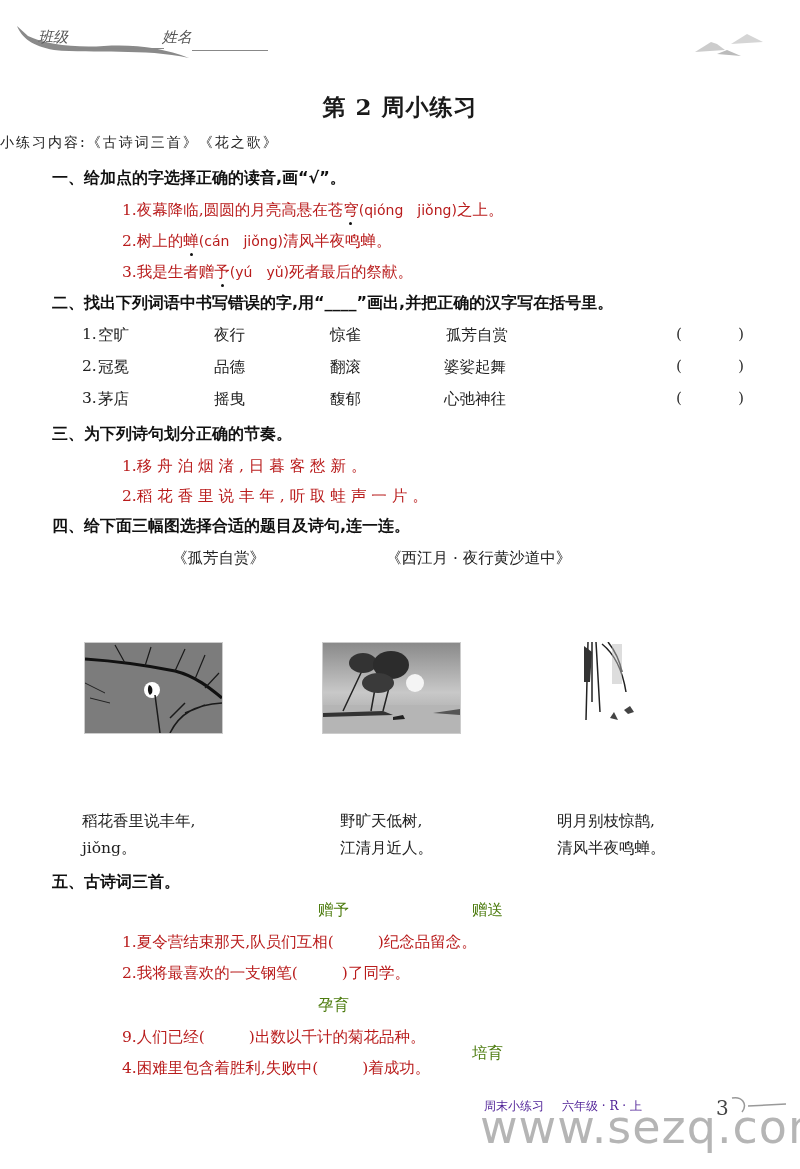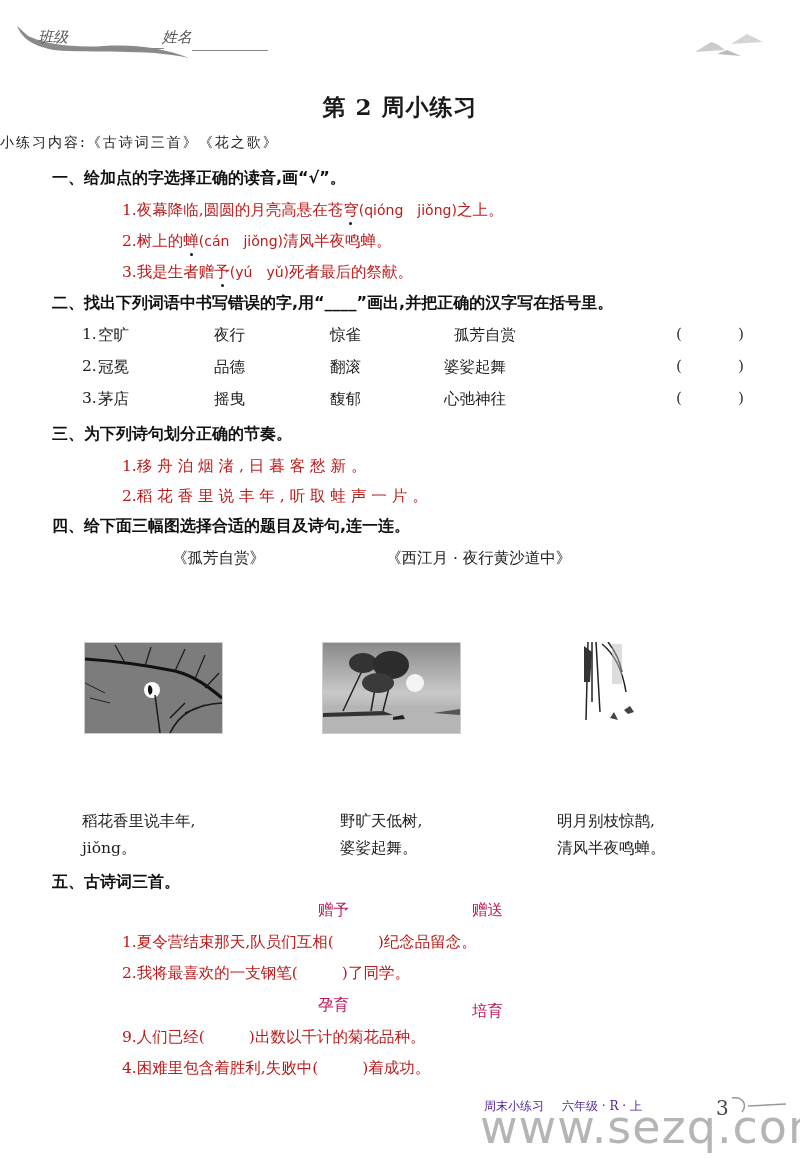--- a/index.html
+++ b/index.html
@@ -15,21 +15,21 @@
   .sec { left:52px; font-family:"DejaVu Sans", "Liberation Sans", sans-serif; font-weight:bold; font-size:16px; color:#111; }
   .item { left:94px; font-size:15.5px; color:#b91c1c;margin-left:28px; }
   .py { font-family:"DejaVu Sans", sans-serif; font-size:14px; }
   .dot { position:relative; }
   .dot::after { content:""; position:absolute; left:50%; bottom:-6px; width:3px; height:3px; margin-left:-1.5px; border-radius:50%; background:#111; }
   .word { font-size:15.5px; color:#222; }
   .paren { font-size:15.5px; color:#333; }
   .poem-title { font-size:15.5px; color:#222; }
   .img { border:1px solid #ccc; }
   .poem { font-size:15.5px; line-height:27px; color:#222; }
-  .choice { font-size:15.5px; color:#be185d; }
+  .choice { font-size:15.5px; color:#4d7c0f; }
   .footer { top:1098px; font-size:12px; color:#4c1d95; }
   .watermark { left:480px; top:1100px; font-family:"DejaVu Sans", sans-serif; font-size:46px; color:rgba(120,120,120,0.55); letter-spacing:1px; }
   .pagenum { left:716px; top:1096px; font-size:20px; color:#444; font-family:"DejaVu Serif", serif; }
 </style>
 </head>
 <body>
 
 <div class="abs header-strip">
   <svg class="abs" style="left:0;top:0" width="190" height="36">
     <path d="M3 2 C8 14, 18 22, 40 26 C80 30, 130 24, 175 34 C150 24, 120 20, 90 22 C60 24, 30 20, 14 12 Z" fill="#8a8a8a"></path>
@@ -61,21 +61,21 @@
   <span>3.</span><span>我是生者赠</span><span class="dot">予</span><span class="py">(yú　yǔ)</span><span>死者最后的祭献。</span>
 </div>
 
 <div class="abs sec" style="top:293px">二、找出下列词语中书写错误的字,用“____”画出,并把正确的汉字写在括号里。</div>
 
 <div class="abs" style="left:82px;top:325px;width:680px;height:24px">
   <span class="abs word" style="left:0">1.</span>
   <span class="abs word" style="left:16px">空旷</span>
   <span class="abs word" style="left:132px">夜行</span>
   <span class="abs word" style="left:248px">惊雀</span>
-  <span class="abs word" style="left:372px">孤芳自赏</span>
+  <span class="abs word" style="left:364px">孤芳自赏</span>
   <span class="abs paren" style="left:594px">(</span>
   <span class="abs paren" style="left:656px">)</span>
 </div>
 <div class="abs" style="left:82px;top:357px;width:680px;height:24px">
   <span class="abs word" style="left:0">2.</span>
   <span class="abs word" style="left:16px">冠冕</span>
   <span class="abs word" style="left:132px">品德</span>
   <span class="abs word" style="left:248px">翻滚</span>
   <span class="abs word" style="left:362px">婆娑起舞</span>
   <span class="abs paren" style="left:594px">(</span>
@@ -133,40 +133,40 @@
     <path d="M28 76 L32 70 L36 78 Z" fill="#444"></path>
   </svg>
 </div>
 
 <div class="abs poem" style="left:82px;top:808px">
   <div>稻花香里说丰年,</div>
   <div>jiǒng。</div>
 </div>
 <div class="abs poem" style="left:340px;top:808px">
   <div>野旷天低树,</div>
-  <div>婆娑起舞。</div>
+  <div>江清月近人。</div>
 </div>
 <div class="abs poem" style="left:557px;top:808px">
   <div>明月别枝惊鹊,</div>
   <div>清风半夜鸣蝉。</div>
 </div>
 
 <div class="abs sec" style="top:872px">五、古诗词三首。</div>
 <div class="abs choice" style="left:318px;top:900px">赠予</div>
 <div class="abs choice" style="left:472px;top:900px">赠送</div>
 
 <div class="abs item" style="top:932px">
   <span>1.夏令营结束那天,队员们互相(</span><span style="display:inline-block;width:44px"></span><span>)纪念品留念。</span>
 </div>
 <div class="abs item" style="top:963px">
   <span>2.我将最喜欢的一支钢笔(</span><span style="display:inline-block;width:44px"></span><span>)了同学。</span>
 </div>
 
 <div class="abs choice" style="left:318px;top:995px">孕育</div>
-<div class="abs choice" style="left:472px;top:1001px">培育</div>
+<div class="abs choice" style="left:472px;top:1043px">培育</div>
 
 <div class="abs item" style="top:1027px">
   <span>9.人们已经(</span><span style="display:inline-block;width:44px"></span><span>)出数以千计的菊花品种。</span>
 </div>
 <div class="abs item" style="top:1058px">
   <span>4.困难里包含着胜利,失败中(</span><span style="display:inline-block;width:44px"></span><span>)着成功。</span>
 </div>
 
 <div class="abs footer" style="left:484px">周末小练习</div>
 <div class="abs footer" style="left:562px">六年级 · R · 上</div>

